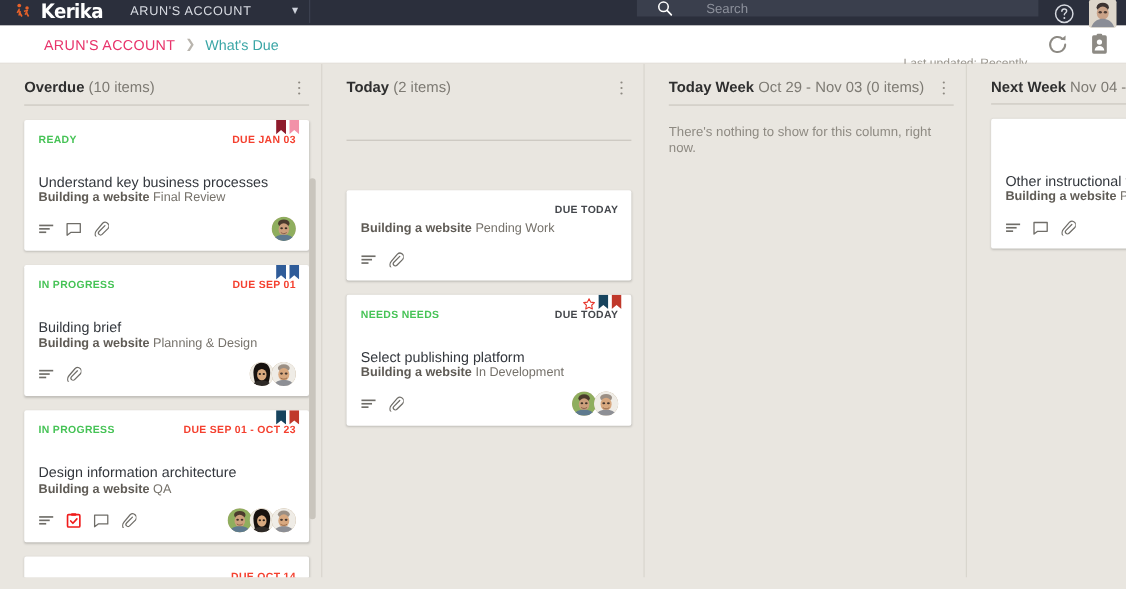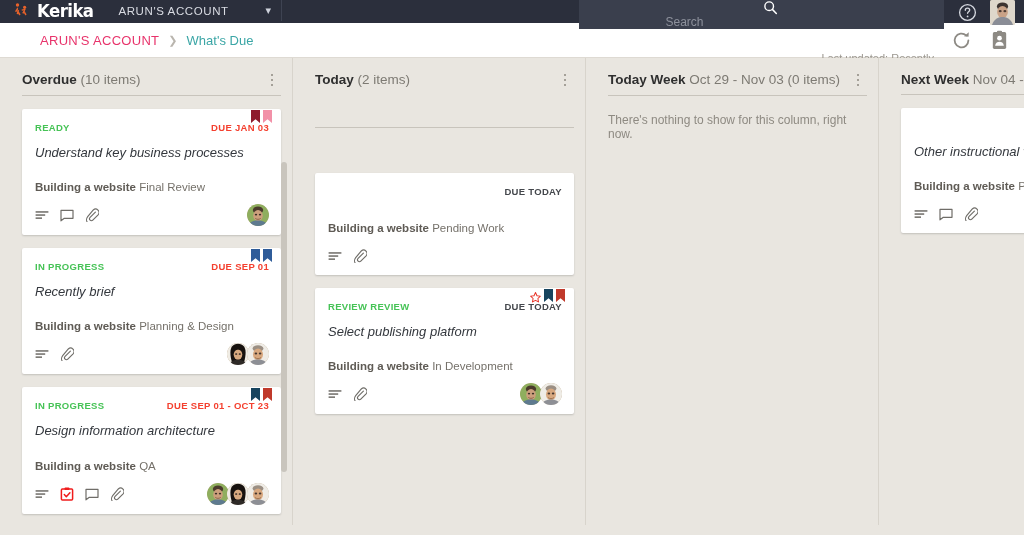--- a/index.html
+++ b/index.html
@@ -45,21 +45,20 @@
   .acct-caret {
     margin-left: auto; margin-right: 10px;
     color: #cfd3dc; font-size: 11px; line-height: 1;
   }
   .topbar-mid { flex: 1 1 auto; }
   .search-zone {
     width: 365px;
     background: #3a3f4d;
     display: flex; align-items: center;
     padding-left: 18px;
-    flex-direction: column;
   }
   .search-ico { width: 15px; height: 15px; flex: 0 0 auto; }
   .search-input {
     background: transparent; border: 0; outline: none;
     color: #cfd2d9; font-size: 12px;
     font-family: "Liberation Sans", sans-serif;
     margin-left: 30px; width: 240px;
   }
   .search-input::placeholder { color: #8d919c; }
   .topbar-right {
@@ -182,28 +181,27 @@
     color: #46c356; font-weight: bold;
   }
   .due {
     margin-left: auto;
     font-size: 9.5px; font-weight: bold; letter-spacing: 0.3px;
   }
   .due-red { color: #f4402f; }
   .due-gray { color: #44474c; }
   .card-title {
     font-size: 13px; color: #33373d;
-    margin-top: 7px;
+    margin-top: 20px;
     line-height: 1.25;
     white-space: nowrap;
-    font-style: italic;
   }
   .card-sub {
     font-size: 11.5px; color: #75716a;
-    margin-top: 20px;
+    margin-top: 0;
     white-space: nowrap;
   }
   .card-sub b { font-weight: bold; color: #5f5b55; }
   .card-foot {
     display: flex; align-items: center;
     margin-top: 11px;
     min-height: 21px;
   }
   .mini-icons { display: flex; align-items: center; gap: 11px; }
   .mini { width: 14px; height: 14px; display: block; cursor: pointer; }
@@ -358,21 +356,21 @@
                 <path d="M0 0h9v13L4.5 9.2 0 13z" fill="#2f5c99"></path>
               </svg></span>
             <span class="flag"><svg viewBox="0 0 9 13" width="9" height="13">
                 <path d="M0 0h9v13L4.5 9.2 0 13z" fill="#2f5c99"></path>
               </svg></span>
           </div>
           <div class="card-row1">
             <span class="status">IN PROGRESS</span>
             <span class="due due-red">DUE SEP 01</span>
           </div>
-          <div class="card-title">Recently brief</div>
+          <div class="card-title">Building brief</div>
           <div class="card-sub"><b>Building a website</b> <span>Planning &amp; Design</span></div>
           <div class="card-foot">
             <div class="mini-icons">
               <span class="mini"><svg viewBox="0 0 14 14" width="14" height="14">
                   <rect x="0.6" y="3.2" width="12.8" height="1.5" fill="#6f6d68"></rect>
                   <rect x="0.6" y="6.3" width="9.6" height="1.5" fill="#6f6d68"></rect>
                   <rect x="0.6" y="9.4" width="6.4" height="1.5" fill="#6f6d68"></rect>
                 </svg></span>
               <span class="mini"><svg viewBox="0 0 14 14" width="14" height="14">
                   <path d="M10.4 4.1L5.1 9.4a1.9 1.9 0 0 0 2.7 2.7l5.3-5.3a3.4 3.4 0 0 0-4.8-4.8L2.7 8.6a4.9 4.9 0 0 0 6.9 6.9" fill="none" stroke="#6f6d68" stroke-width="1.15" stroke-linecap="round"></path>
@@ -521,21 +519,21 @@
                 <path d="M6 0.6l1.6 3.4 3.7 0.5-2.7 2.6 0.7 3.7L6 9.1 2.7 10.8l0.7-3.7L0.7 4.5l3.7-0.5z" fill="none" stroke="#e8352a" stroke-width="1.1" stroke-linejoin="round"></path>
               </svg></span>
             <span class="flag"><svg viewBox="0 0 9 13" width="9" height="13">
                 <path d="M0 0h9v13L4.5 9.2 0 13z" fill="#17445e"></path>
               </svg></span>
             <span class="flag"><svg viewBox="0 0 9 13" width="9" height="13">
                 <path d="M0 0h9v13L4.5 9.2 0 13z" fill="#c0392b"></path>
               </svg></span>
           </div>
           <div class="card-row1">
-            <span class="status">REVIEW REVIEW</span>
+            <span class="status">NEEDS NEEDS</span>
             <span class="due due-gray">DUE TODAY</span>
           </div>
           <div class="card-title">Select publishing platform</div>
           <div class="card-sub"><b>Building a website</b> <span>In Development</span></div>
           <div class="card-foot">
             <div class="mini-icons">
               <span class="mini"><svg viewBox="0 0 14 14" width="14" height="14">
                   <rect x="0.6" y="3.2" width="12.8" height="1.5" fill="#6f6d68"></rect>
                   <rect x="0.6" y="6.3" width="9.6" height="1.5" fill="#6f6d68"></rect>
                   <rect x="0.6" y="9.4" width="6.4" height="1.5" fill="#6f6d68"></rect>

